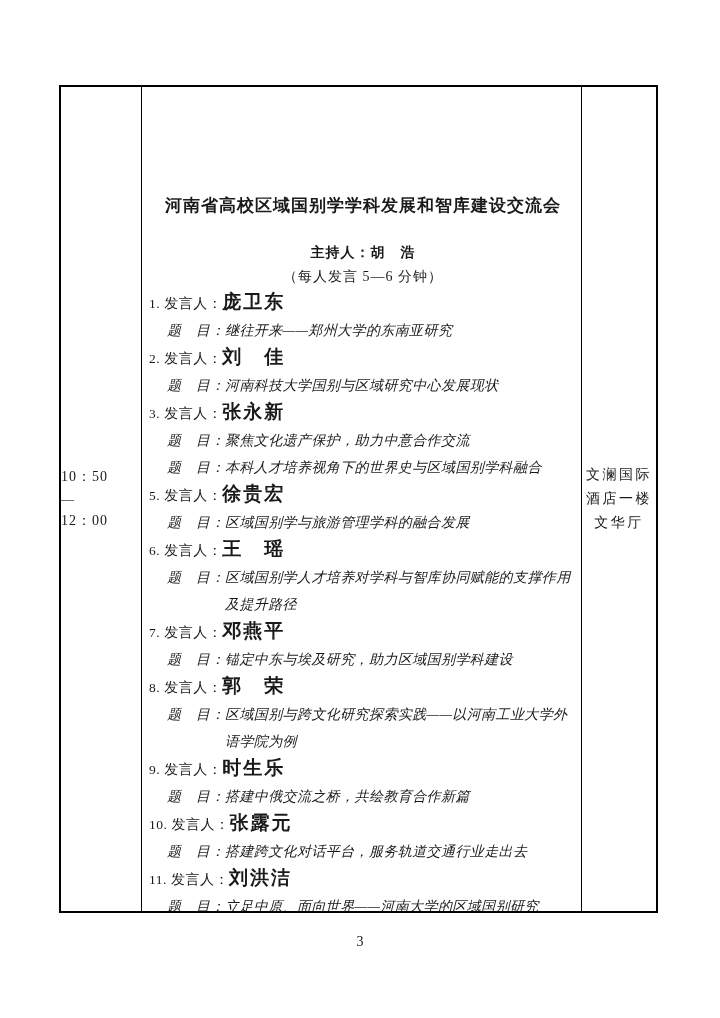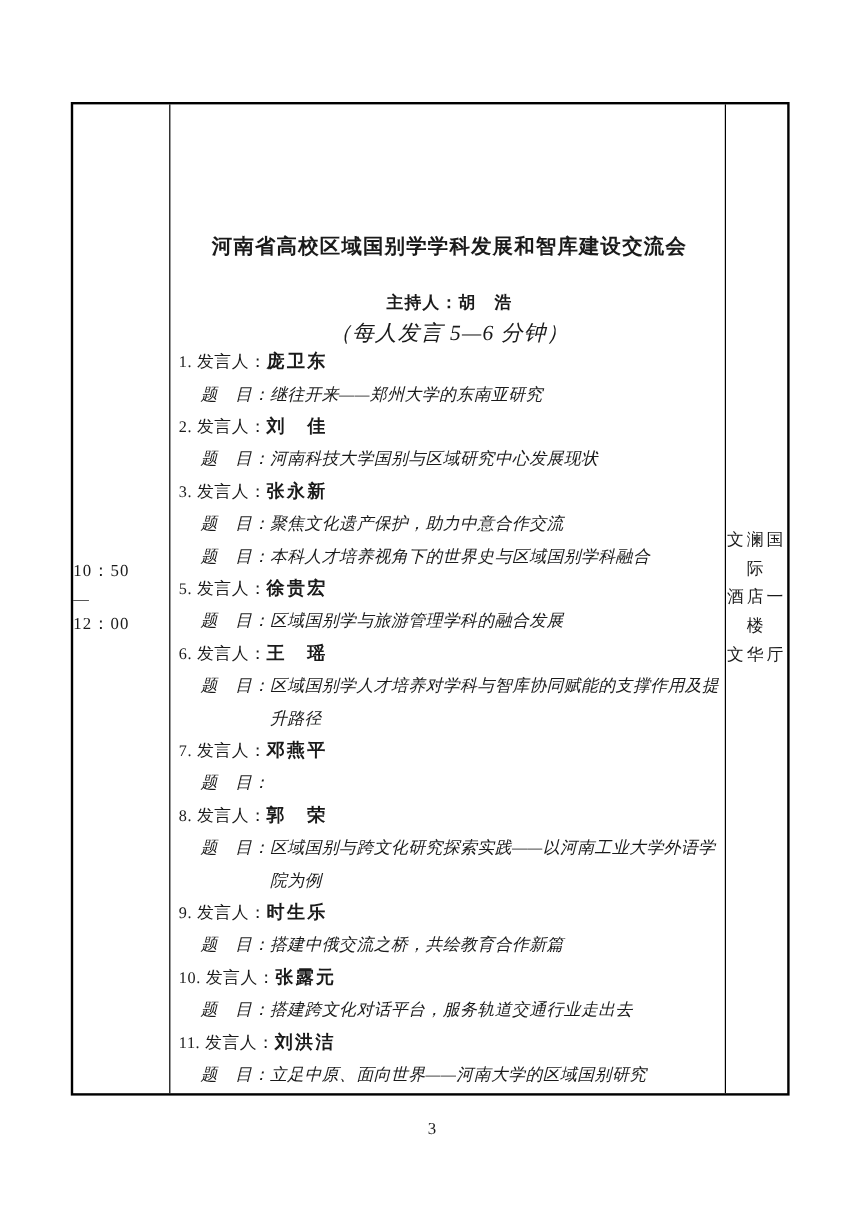--- a/index.html
+++ b/index.html
@@ -61,59 +61,58 @@
   .moderator-line {
     text-align: center;
     font-family: "Liberation Sans", "DejaVu Sans", sans-serif;
     font-weight: bold;
     font-size: 14px;
     line-height: 26px;
     letter-spacing: 1px;
   }
   .session-note {
     text-align: center;
-    font-size: 18px;
+    font-size: 14px;
     line-height: 24px;
     letter-spacing: 1px;
-    font-style: italic;
   }
   .agenda-item {
     font-size: 14px;
   }
   .speaker-line {
     line-height: 26.6px;
     letter-spacing: 0.5px;
     white-space: pre;
   }
   .item-no {
     font-size: 13.5px;
   }
   .speaker-name {
     font-family: Liberation Serif, serif;
     font-weight: bold;
-    font-size: 15px;
+    font-size: 19px;
     letter-spacing: 2px;
   }
   .topic-line {
     display: flex;
     margin-left: 18px;
     line-height: 26.6px;
     font-style: italic;
   }
   .topic-label {
     flex-shrink: 0;
     white-space: pre;
     letter-spacing: 0.5px;
   }
   .topic-text {
     flex: 1;
     letter-spacing: 0.4px;
   }
   .location-cell {
-    width: 52px;
+    width: 75px;
     box-sizing: border-box;
     border-left: 1px solid #000000;
     display: flex;
     flex-direction: column;
     justify-content: center;
     align-items: center;
     font-size: 14px;
     line-height: 24px;
     letter-spacing: 2.5px;
     text-align: center;
@@ -190,20 +189,21 @@
     <div class="topic-line">
               <span class="topic-label">题　目：</span>
               <span class="topic-text">区域国别学人才培养对学科与智库协同赋能的支撑作用及提升路径</span>
             </div>
   </div>
 
   <div class="agenda-item">
     <div class="speaker-line"><span class="item-no">7.</span><span> </span><span>发言人：</span><span class="speaker-name">邓燕平</span></div>
     <div class="topic-line">
               <span class="topic-label">题　目：</span>
+              <span class="topic-text">锚定中东与埃及研究，助力区域国别学科建设</span>
             </div>
   </div>
 
   <div class="agenda-item">
     <div class="speaker-line"><span class="item-no">8.</span><span> </span><span>发言人：</span><span class="speaker-name">郭　荣</span></div>
     <div class="topic-line">
               <span class="topic-label">题　目：</span>
               <span class="topic-text">区域国别与跨文化研究探索实践——以河南工业大学外语学院为例</span>
             </div>
   </div>

